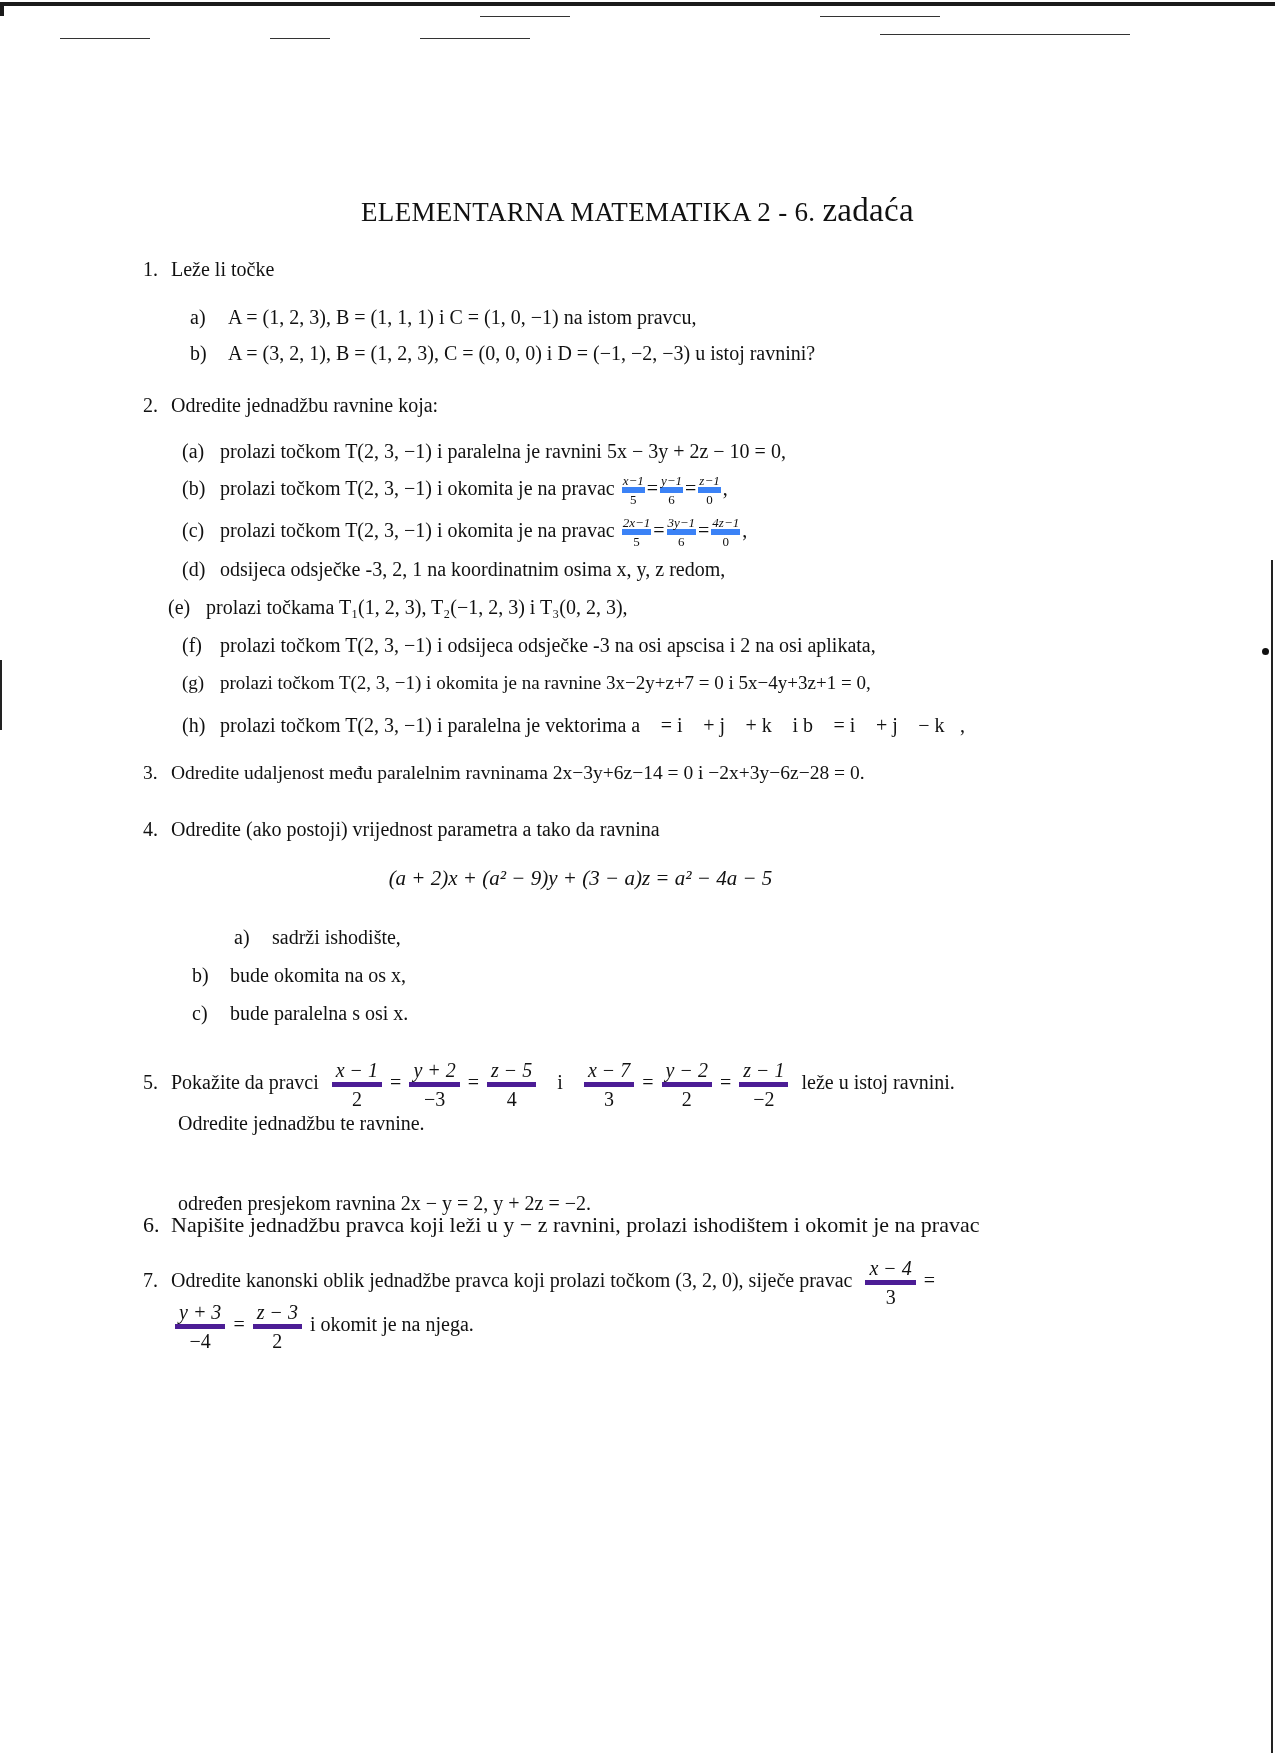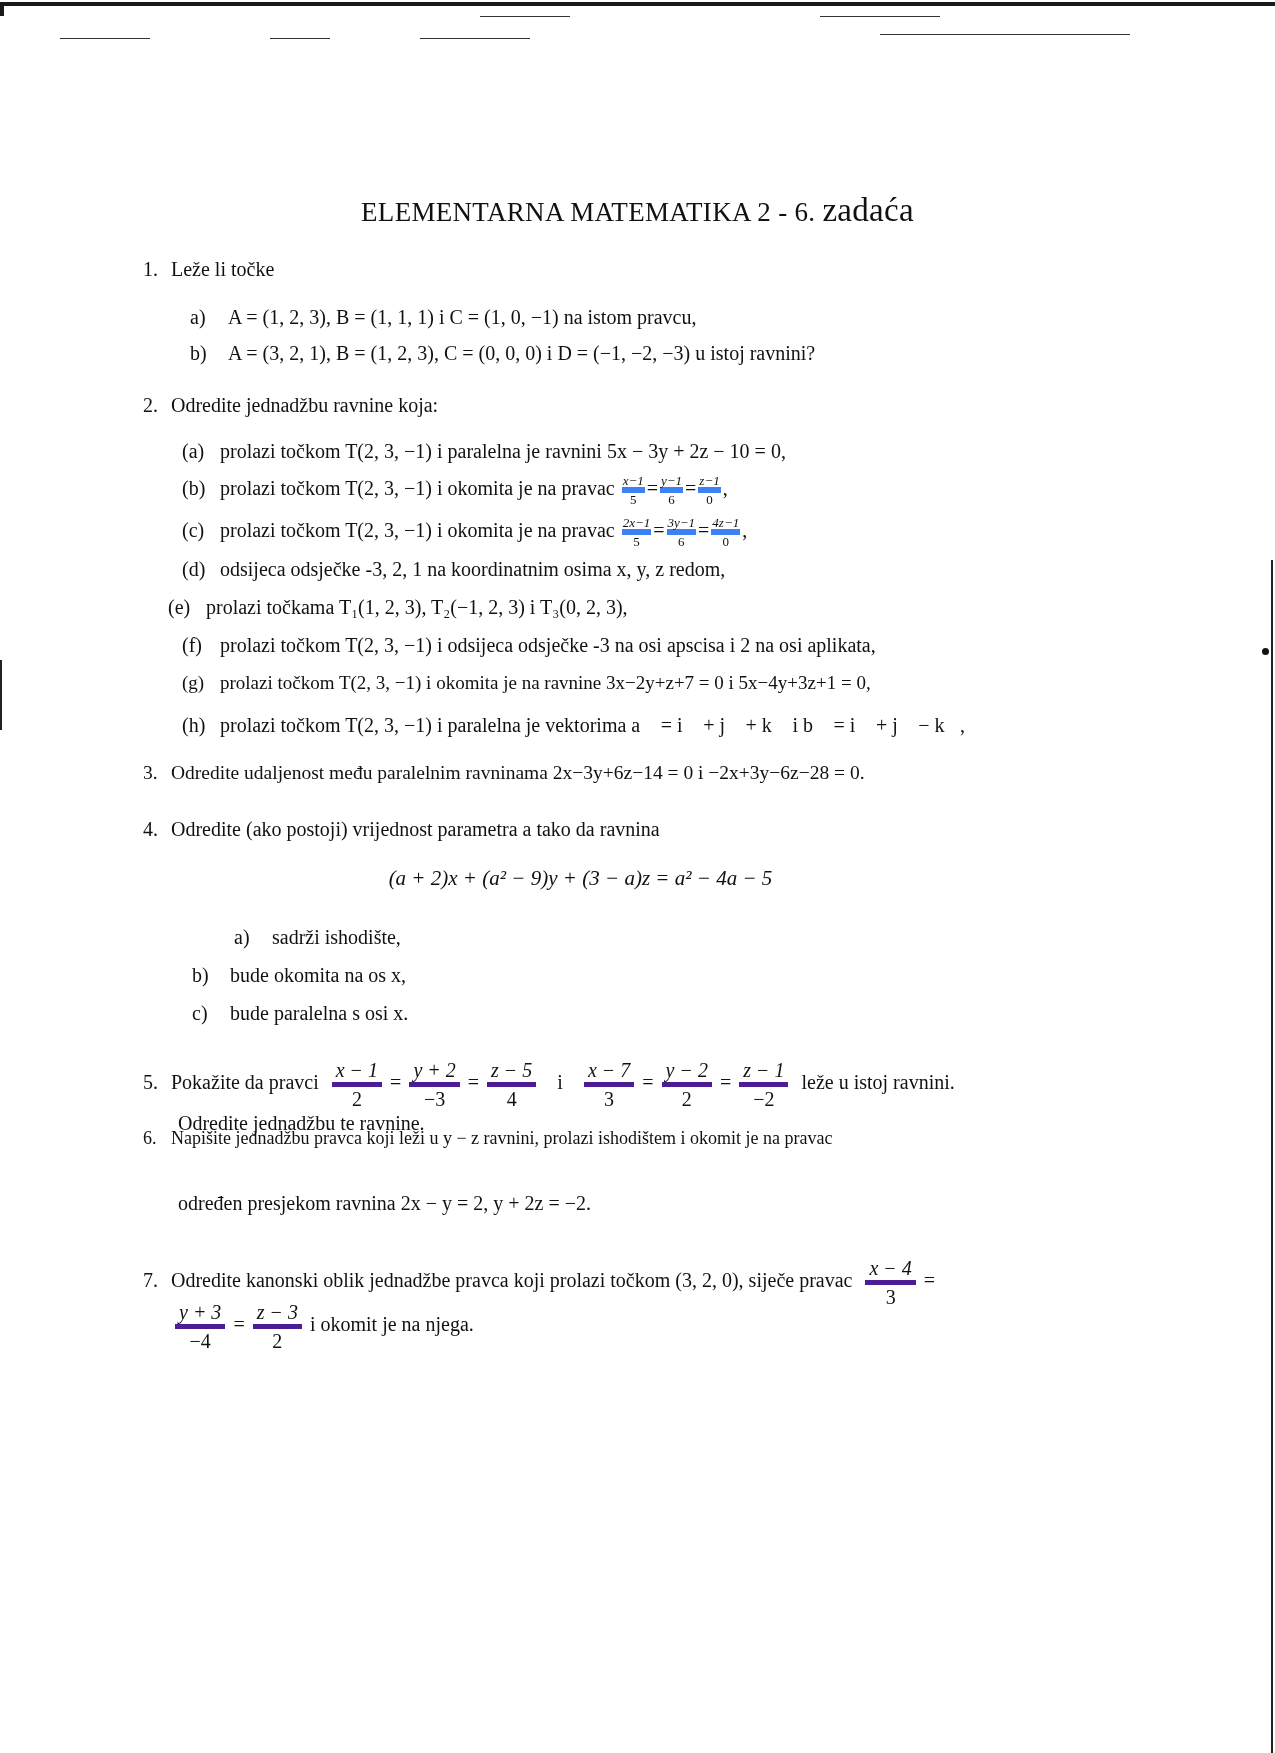--- a/index.html
+++ b/index.html
@@ -108,21 +108,21 @@
 
 <div class="line" style="left:143px;top:1058px;">
   <span class="num">5.</span><span>Pokažite da pravci</span>
   <span class="frac"><span class="n m">x − 1</span><span class="d">2</span></span>=<span class="frac"><span class="n m">y + 2</span><span class="d">−3</span></span>=<span class="frac"><span class="n m">z − 5</span><span class="d">4</span></span>
   <span style="margin:0 8px;">i</span>
   <span class="frac"><span class="n m">x − 7</span><span class="d">3</span></span>=<span class="frac"><span class="n m">y − 2</span><span class="d">2</span></span>=<span class="frac"><span class="n m">z − 1</span><span class="d">−2</span></span>
   <span>leže u istoj ravnini.</span>
 </div>
 <div class="line" style="left:178px;top:1112px;">Odredite jednadžbu te ravnine.</div>
 
-<div class="line" style="left:143px;top:1128px;font-size:18px;">
+<div class="line" style="left:143px;top:1212px;font-size:22px;">
   <span class="num">6.</span><span>Napišite jednadžbu pravca koji leži u y − z ravnini, prolazi ishodištem i okomit je na pravac</span>
 </div>
 <div class="line" style="left:178px;top:1192px;text-align:center;">određen presjekom ravnina 2x − y = 2, y + 2z = −2.</div>
 
 <div class="line" style="left:143px;top:1256px;">
   <span class="num">7.</span><span>Odredite kanonski oblik jednadžbe pravca koji prolazi točkom (3, 2, 0), siječe pravac</span>
   <span class="frac"><span class="n m">x − 4</span><span class="d">3</span></span><span>=</span>
 </div>
 <div class="line" style="left:175px;top:1300px;">
   <span class="frac" style="margin-left:0;"><span class="n m">y + 3</span><span class="d">−4</span></span>=<span class="frac"><span class="n m">z − 3</span><span class="d">2</span></span><span>i okomit je na njega.</span>

